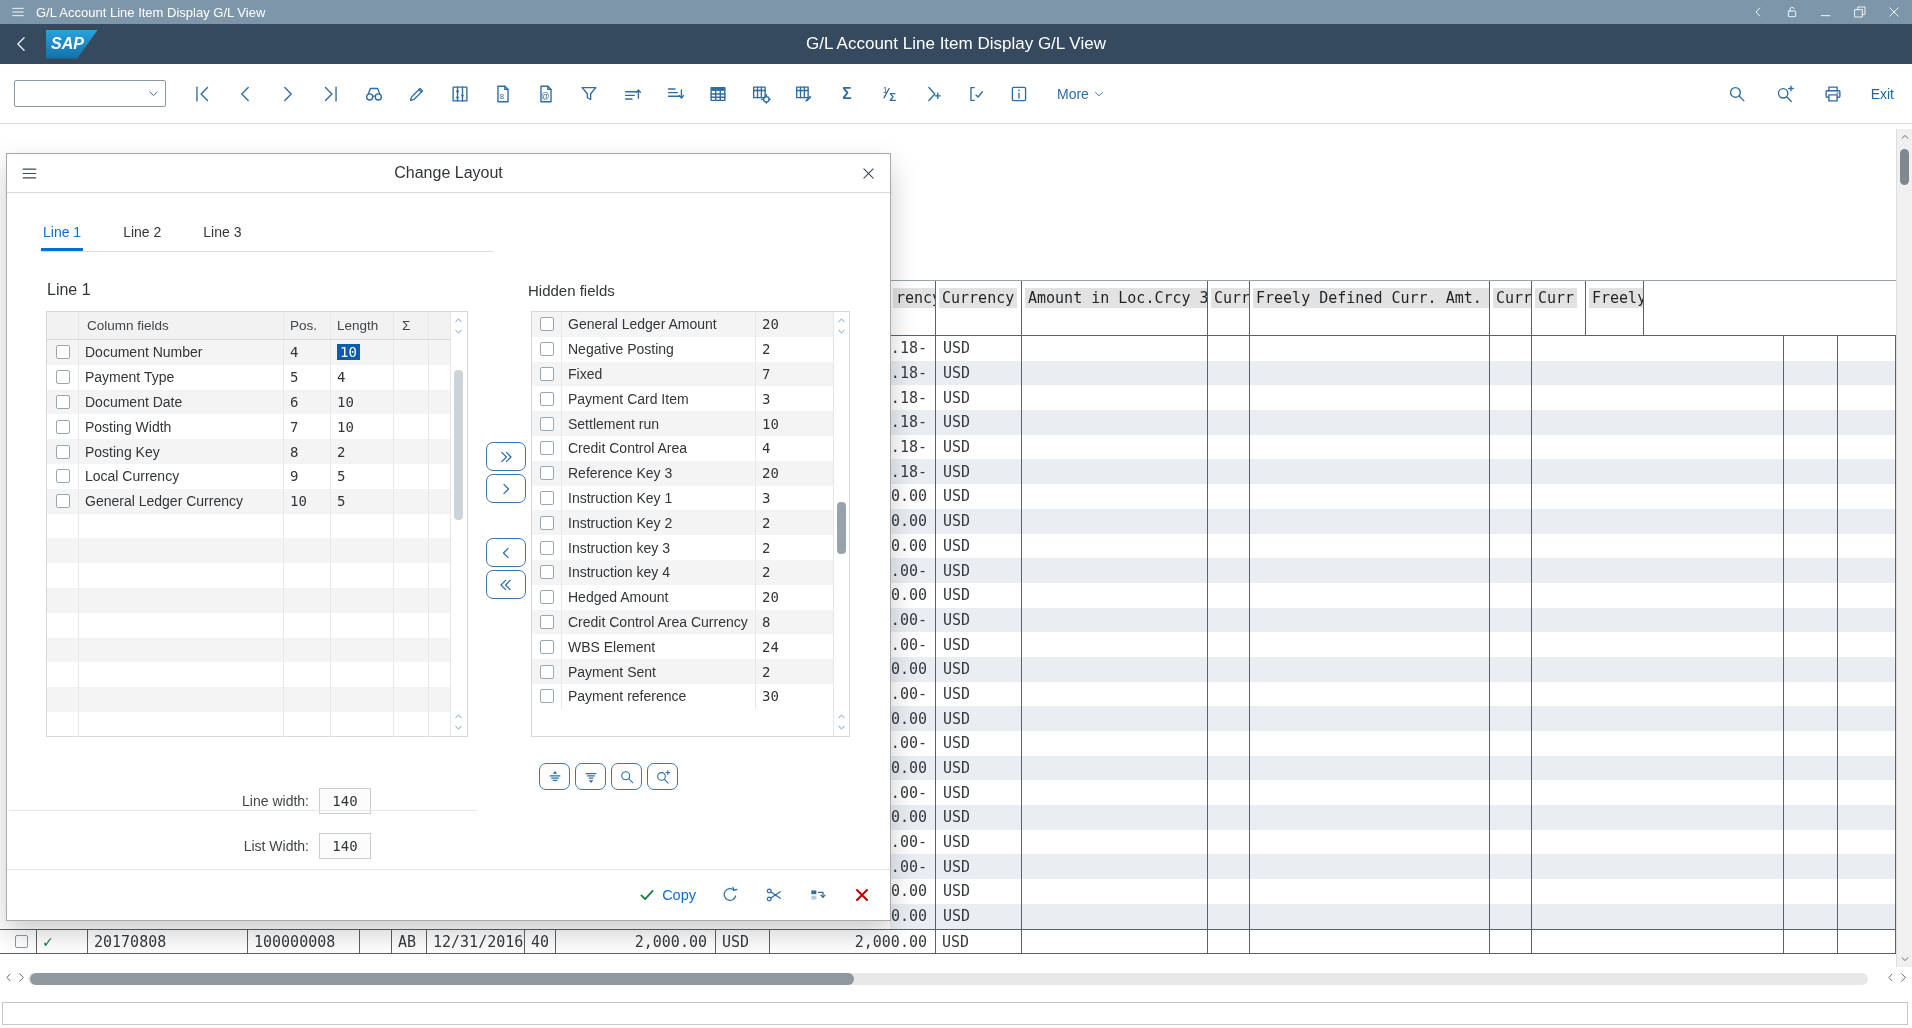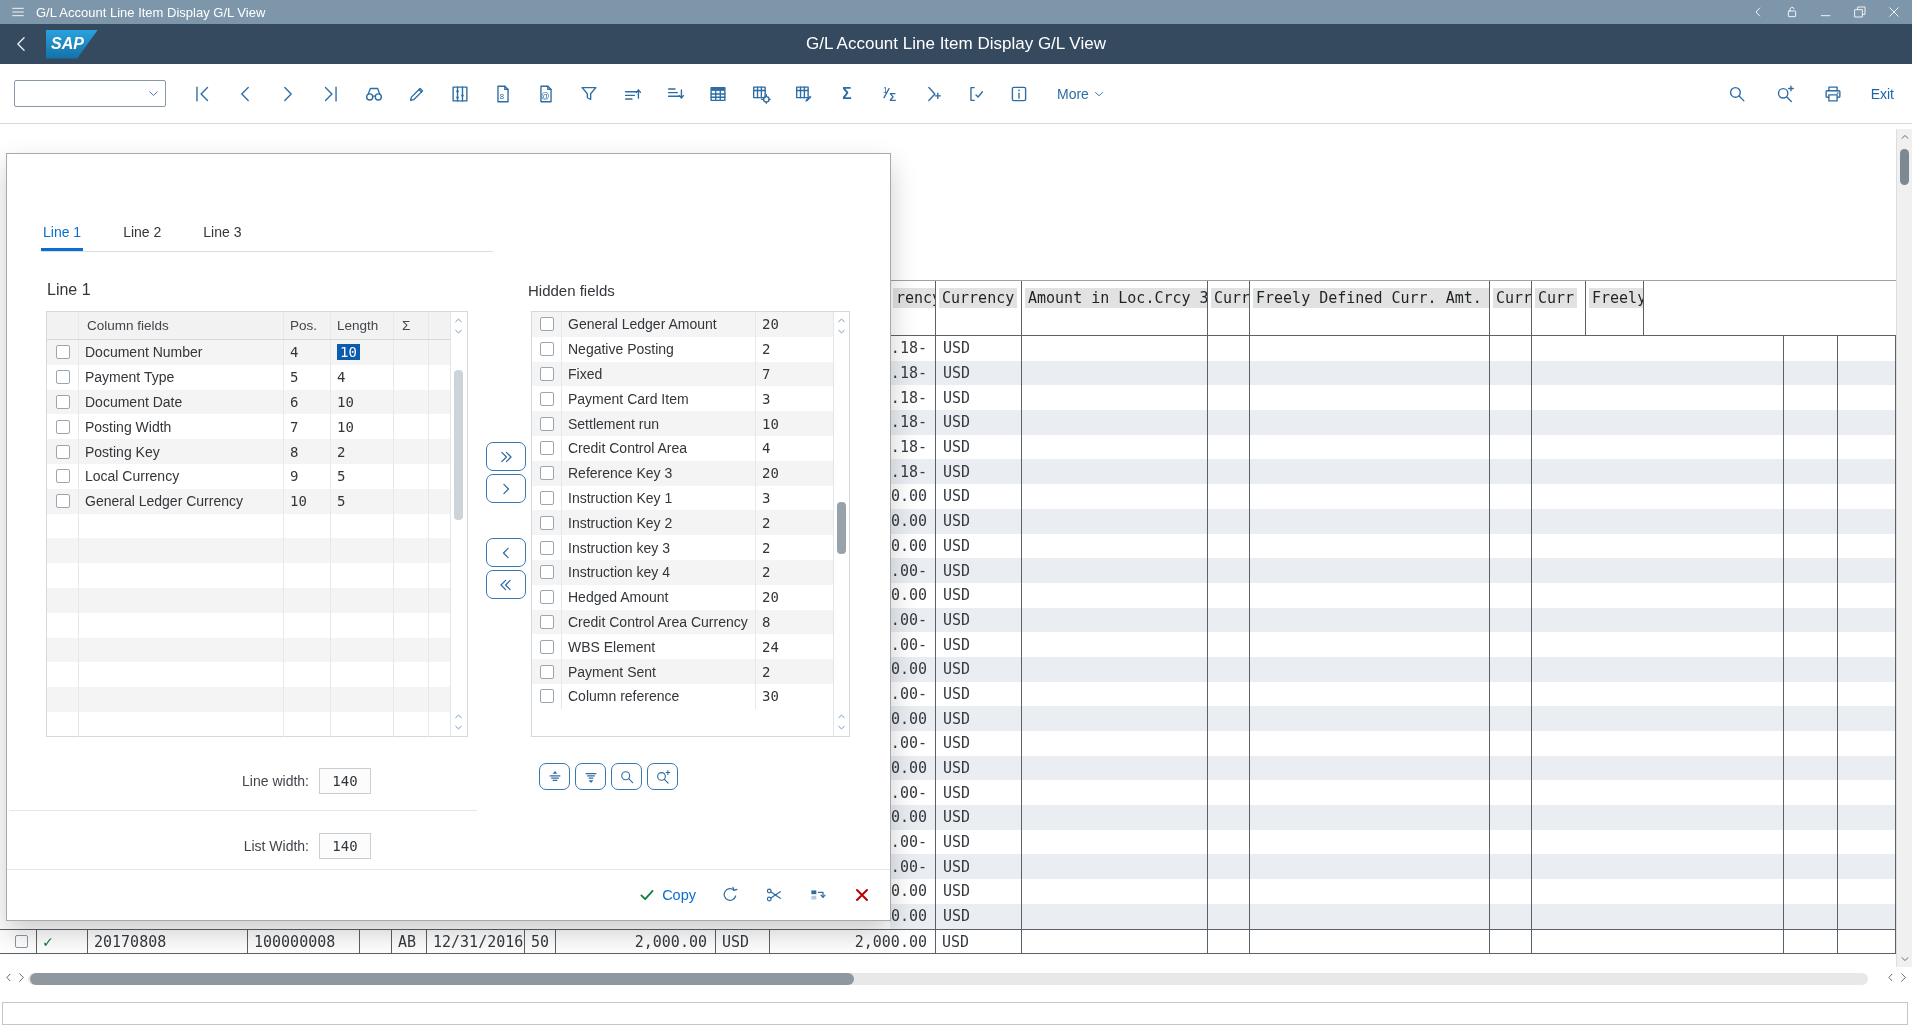--- a/index.html
+++ b/index.html
@@ -611,21 +611,21 @@
         <span class="cb" style="margin:auto"></span>
       </div>
       <div class="dr-cell" style="width:51px">
         <span class="dr-check">✓</span>
       </div>
       <div class="dr-cell" style="width:160px">20170808</div>
       <div class="dr-cell" style="width:112px">100000008</div>
       <div class="dr-cell" style="width:32px"></div>
       <div class="dr-cell" style="width:35px">AB</div>
       <div class="dr-cell" style="width:98px">12/31/2016</div>
-      <div class="dr-cell" style="width:31px">50</div>
+      <div class="dr-cell" style="width:31px">40</div>
       <div class="dr-cell r" style="width:160px">2,000.00</div>
       <div class="dr-cell" style="width:54px">USD</div>
       <div class="dr-cell r" style="width:166px">2,000.00</div>
       <div class="dr-cell" style="width:86px">USD</div>
       <div class="dr-cell" style="width:186px"></div>
       <div class="dr-cell" style="width:42px"></div>
       <div class="dr-cell" style="width:240px"></div>
       <div class="dr-cell" style="width:42px"></div>
       <div class="dr-cell" style="width:252px"></div>
       <div class="dr-cell" style="width:54px"></div>
@@ -663,20 +663,33 @@
         </svg>
         <svg class="ic ic-d" viewBox="0 0 24 24" width="13" height="13">
           <path d="M8.5 5l7 7-7 7"></path>
         </svg>
       </span>
   </div>
 
   <div class="statusbar"></div>
 
   <div class="dialog">
+    <div class="dlg-head">
+      <span class="dlg-title">Change Layout</span>
+      <span id="dlg-menu">
+          <svg class="ic ic-d" viewBox="0 0 24 24" width="19" height="19">
+            <path d="M4 6.5h16M4 12h16M4 17.5h16"></path>
+          </svg>
+        </span>
+      <button class="dlg-x" id="dlg-x">
+          <svg class="ic ic-d" viewBox="0 0 24 24" width="17" height="17">
+            <path d="M5.5 5.5l13 13M18.5 5.5l-13 13"></path>
+          </svg>
+        </button>
+    </div>
 
     <div class="tabs" id="dlg-tabs">
         <div class="tab active">Line 1</div>
         <div class="tab">Line 2</div>
         <div class="tab">Line 3</div>
       </div>
 
     <div class="section-title">Line 1</div>
     <div class="hidden-title">Hidden fields</div>
 
@@ -967,21 +980,21 @@
               <div class="dt-c" style="width:30px">
                 <span class="dcb"></span>
               </div>
               <div class="dt-c" style="width:194px; padding-left:6px">Payment Sent</div>
               <div class="dt-c mono" style="width:77px; padding-left:6px">2</div>
             </div>
             <div class="dt-row">
               <div class="dt-c" style="width:30px">
                 <span class="dcb"></span>
               </div>
-              <div class="dt-c" style="width:194px; padding-left:6px">Column reference</div>
+              <div class="dt-c" style="width:194px; padding-left:6px">Payment reference</div>
               <div class="dt-c mono" style="width:77px; padding-left:6px">30</div>
             </div>
           </div>
       </div>
       <div class="dt-scroll">
         <span class="chev" style="top:3px" id="h-up">
             <svg class="ic" viewBox="0 0 24 24" width="11" height="11">
               <path d="M6 14.5L12 9l6 5.5"></path>
             </svg>
           </span>
@@ -1046,21 +1059,21 @@
         </button>
       <button class="mini-btn" id="mb4">
           <svg class="ic" viewBox="0 0 24 24" width="18" height="18">
             <circle cx="10" cy="11.3" r="5.1"></circle>
             <path d="M13.9 15.3l5 5"></path>
             <path d="M18.5 3.5v5M16 6h5"></path>
           </svg>
         </button>
     </div>
 
-    <div class="lw-row" style="top:614px">
+    <div class="lw-row" style="top:634px">
       <span>Line width:</span>
       <div class="lw-field">140</div>
     </div>
     <div class="hr1"></div>
     <div class="lw-row" style="top:679px">
       <span>List Width:</span>
       <div class="lw-field">140</div>
     </div>
 
     <div class="hr2"></div>

